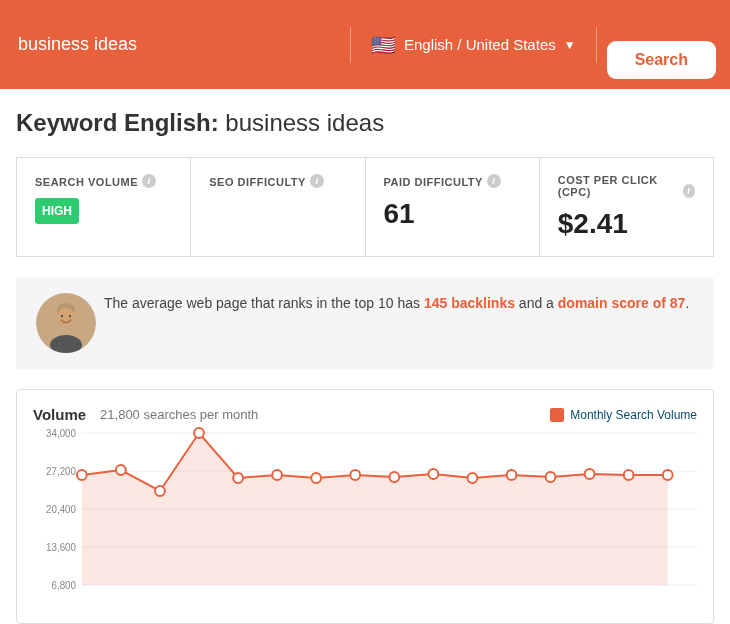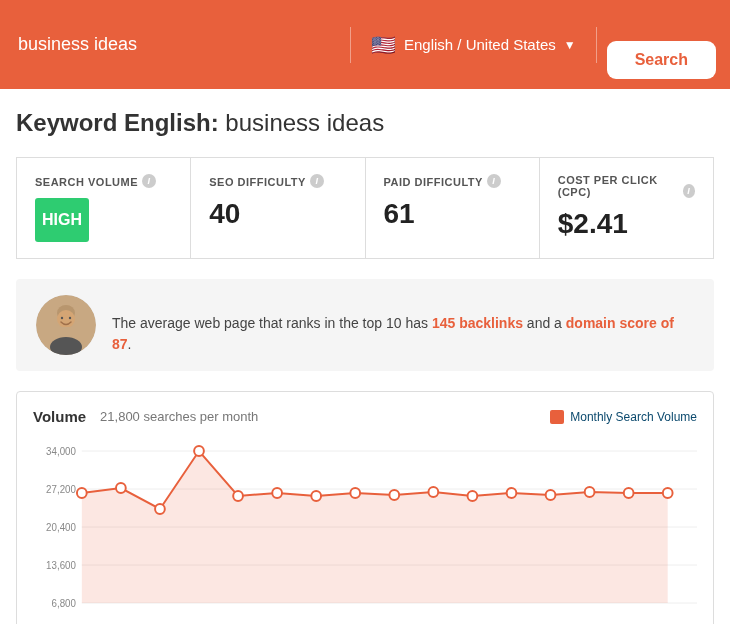--- a/index.html
+++ b/index.html
@@ -105,34 +105,34 @@
       font-size: 28px;
       font-weight: bold;
       color: #222;
       display: flex;
       align-items: center;
       gap: 8px;
     }
     .high-badge {
       background: #2ecc71;
       color: #fff;
-      font-size: 16px;
-      font-weight: bold;
-      padding: 13px 7px;
+      font-size: 12px;
+      font-weight: bold;
+      padding: 6px 7px;
       border-radius: 3px;
     }
 
     
     .info-box {
       background: #f5f5f5;
       border-radius: 4px;
       padding: 16px 20px;
       display: flex;
-      align-items: flex-end;
-      gap: 16px;
+      align-items: flex-start;
+      gap: 8px;
       margin-bottom: 20px;
     }
     .avatar {
       width: 60px;
       height: 60px;
       border-radius: 50%;
       background: #ddd;
       overflow: hidden;
       flex-shrink: 0;
       display: flex;
@@ -152,21 +152,20 @@
 
     
     .chart-section {
       border: 1px solid #ddd;
       border-radius: 4px;
       padding: 16px 16px 0 16px;
     }
     .chart-header {
       display: flex;
       align-items: center;
-      margin-bottom: 16px;
       gap: 0;
     }
     .chart-title {
       font-size: 15px;
       font-weight: bold;
       color: #333;
       margin-right: 14px;
     }
     .chart-subtitle {
       font-size: 13px;
@@ -227,23 +226,20 @@
       </div>
       <div class="metric-value">
         <span class="high-badge">HIGH</span>
       </div>
     </div>
 
     <div class="metric-card">
       <div class="metric-label">
         <span>SEO DIFFICULTY</span>
         <span class="info-icon">i</span>
-      </div>
-      <div class="metric-value">
-        <span>40</span>
       </div>
     </div>
 
     <div class="metric-card">
       <div class="metric-label">
         <span>PAID DIFFICULTY</span>
         <span class="info-icon">i</span>
       </div>
       <div class="metric-value">
         <span>61</span>

